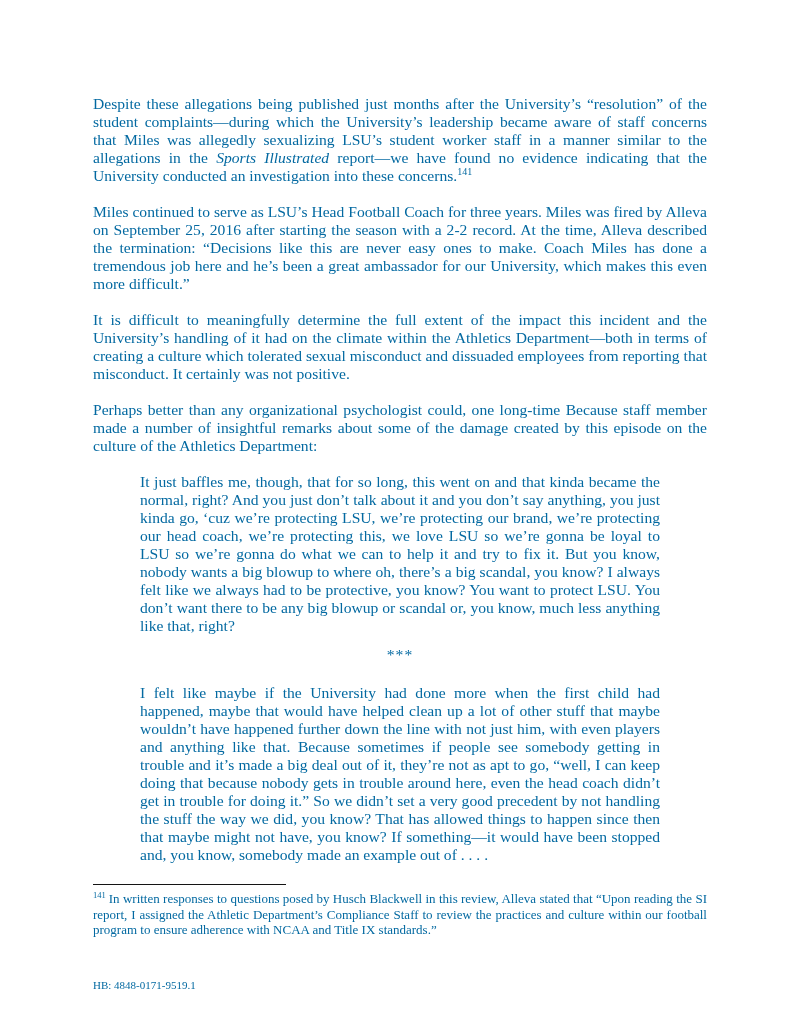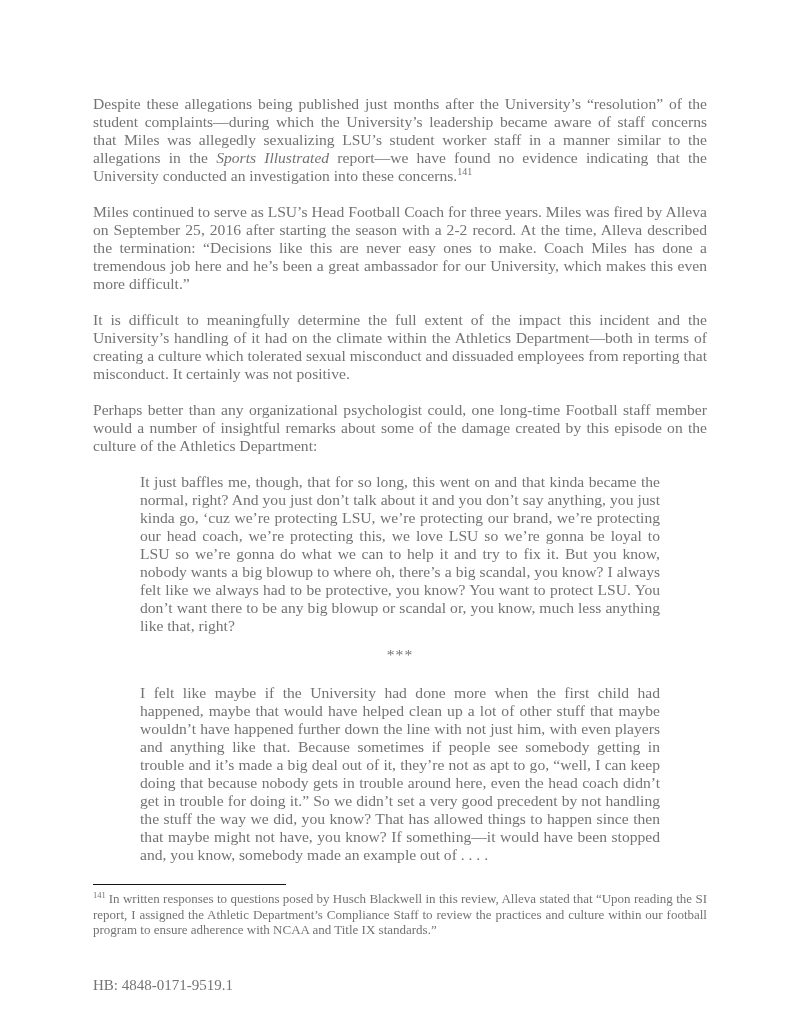--- a/index.html
+++ b/index.html
@@ -6,21 +6,21 @@
     margin: 0;
     padding: 0;
     background: #ffffff;
   }
   .sheet {
     position: relative;
     width: 800px;
     height: 1035px;
     background: #ffffff;
     font-family: "Liberation Serif", serif;
-    color: #737373;
+    color: #0369a1;
     overflow: hidden;
   }
   .content {
     position: absolute;
     left: 93px;
     top: 95px;
     width: 614px;
     font-size: 15.6px;
     line-height: 18px;
     text-align: justify;
@@ -75,38 +75,38 @@
     left: 93px;
     width: 614px;
     text-align: center;
     font-size: 15px;
     line-height: 18px;
   }
   .footer-id {
     position: absolute;
     top: 979px;
     left: 93px;
-    font-size: 15px;
+    font-size: 11px;
     line-height: 13px;
   }
 </style>
 </head>
 <body>
 
 <div class="sheet">
 
   <main class="content">
 
     <p class="para"><span>Despite these allegations being published just months after the University’s “resolution” of the student complaints—during which the University’s leadership became aware of staff concerns that Miles was allegedly sexualizing LSU’s student worker staff in a manner similar to the allegations in the </span><span class="italic">Sports Illustrated</span><span> report—we have found no evidence indicating that the University conducted an investigation into these concerns.</span><sup class="fn-ref">141</sup></p>
 
     <p class="para">Miles continued to serve as LSU’s Head Football Coach for three years. Miles was fired by Alleva on September 25, 2016 after starting the season with a 2-2 record. At the time, Alleva described the termination: “Decisions like this are never easy ones to make. Coach Miles has done a tremendous job here and he’s been a great ambassador for our University, which makes this even more difficult.”</p>
 
     <p class="para">It is difficult to meaningfully determine the full extent of the impact this incident and the University’s handling of it had on the climate within the Athletics Department—both in terms of creating a culture which tolerated sexual misconduct and dissuaded employees from reporting that misconduct. It certainly was not positive.</p>
 
-    <p class="para">Perhaps better than any organizational psychologist could, one long-time Football staff member would a number of insightful remarks about some of the damage created by this episode on the culture of the Athletics Department:</p>
+    <p class="para">Perhaps better than any organizational psychologist could, one long-time Because staff member made a number of insightful remarks about some of the damage created by this episode on the culture of the Athletics Department:</p>
 
     <blockquote class="quote q1">It just baffles me, though, that for so long, this went on and that kinda became the normal, right? And you just don’t talk about it and you don’t say anything, you just kinda go, ‘cuz we’re protecting LSU, we’re protecting our brand, we’re protecting our head coach, we’re protecting this, we love LSU so we’re gonna be loyal to LSU so we’re gonna do what we can to help it and try to fix it. But you know, nobody wants a big blowup to where oh, there’s a big scandal, you know? I always felt like we always had to be protective, you know? You want to protect LSU. You don’t want there to be any big blowup or scandal or, you know, much less anything like that, right?</blockquote>
 
     <div class="sep">***</div>
 
     <blockquote class="quote q2">I felt like maybe if the University had done more when the first child had happened, maybe that would have helped clean up a lot of other stuff that maybe wouldn’t have happened further down the line with not just him, with even players and anything like that. Because sometimes if people see somebody getting in trouble and it’s made a big deal out of it, they’re not as apt to go, “well, I can keep doing that because nobody gets in trouble around here, even the head coach didn’t get in trouble for doing it.” So we didn’t set a very good precedent by not handling the stuff the way we did, you know? That has allowed things to happen since then that maybe might not have, you know? If something—it would have been stopped and, you know, somebody made an example out of . . . .</blockquote>
 
   </main>
 
   <footer class="footnotes">

